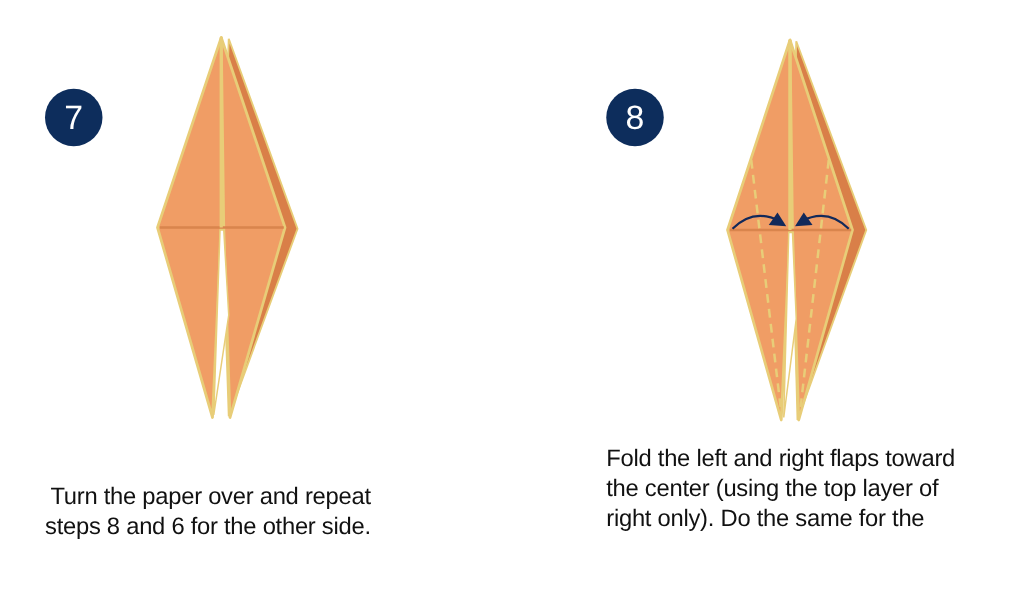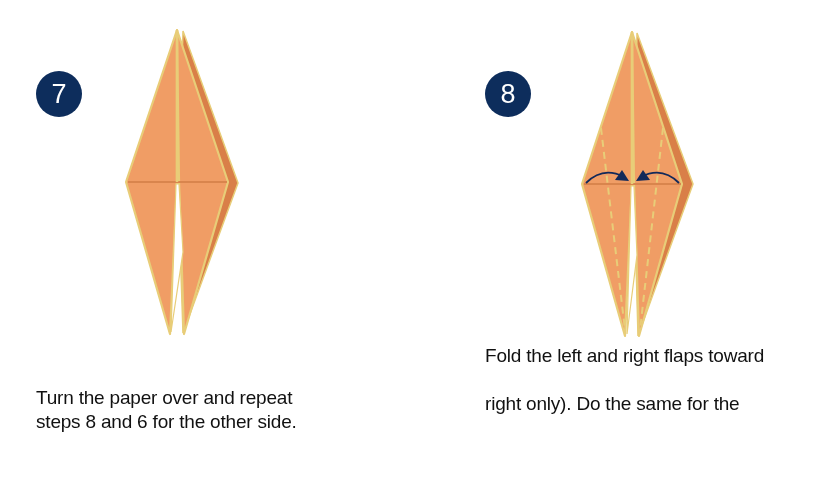--- a/index.html
+++ b/index.html
@@ -31,21 +31,21 @@
 
     <polygon points="177,30 228,182 184,334 179,182" fill="#f09d65" stroke="#e8cd78" stroke-width="2.2" stroke-linejoin="round"></polygon>
 
     <line x1="128" y1="182" x2="227" y2="182" stroke="#d9854d" stroke-width="2"></line>
 
     <line x1="177" y1="30" x2="177" y2="182" stroke="#e8cd78" stroke-width="2.5"></line>
 
     <polygon points="176,184 179,184 183,252 171,332" fill="#ffffff" stroke="#e8cd78" stroke-width="1.2"></polygon>
   </svg>
 
-  <p class="caption" style="left:36px; top:386px;">
+  <p class="caption" style="left:36px; top:386px;text-align:right;">
     <span>Turn the paper over and repeat</span><br>
     <span>steps 8 and 6 for the other side.</span>
   </p>
 </div>
 
 <div class="step step-8">
   <div class="badge" style="left:72px; top:71px; background:#0d2d5c;">
     <span>8</span>
   </div>
 
@@ -69,18 +69,18 @@
     <g>
       <path d="M586,183 Q603,166 624,177" fill="none" stroke="#12295a" stroke-width="1.8"></path>
       <polygon points="629,181 615,180 622,170" fill="#12295a"></polygon>
     </g>
     <g>
       <path d="M679,183 Q662,166 641,177" fill="none" stroke="#12295a" stroke-width="1.8"></path>
       <polygon points="636,181 650,180 643,170" fill="#12295a"></polygon>
     </g>
   </svg>
 
-  <p class="caption" style="left:72px; top:344px;">
+  <p class="caption" style="left:72px; top:356px;">
     <span>Fold the left and right flaps toward</span><br>
-    <br>
+    <span>the center (using the top layer of</span><br>
     <span>right only). Do the same for the</span><br>
   </p>
 </div>
 
 </body></html>

